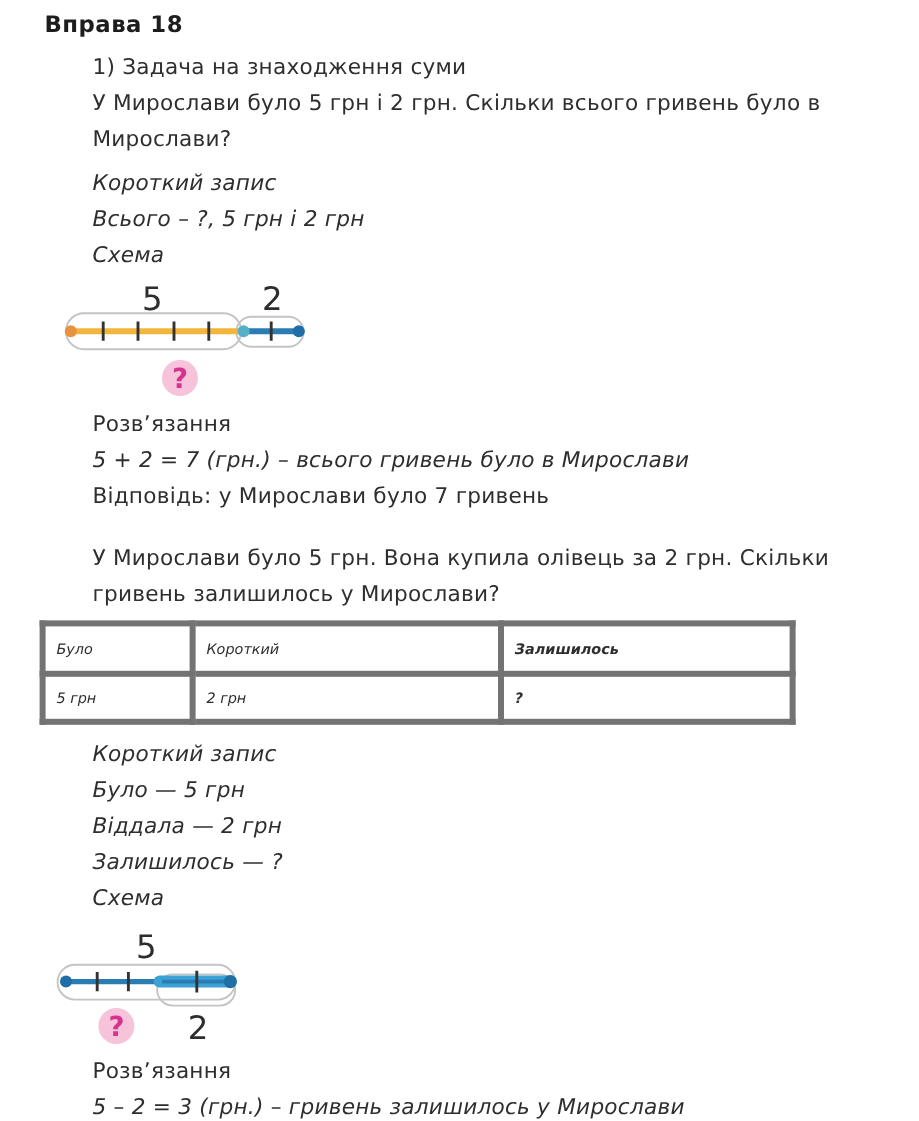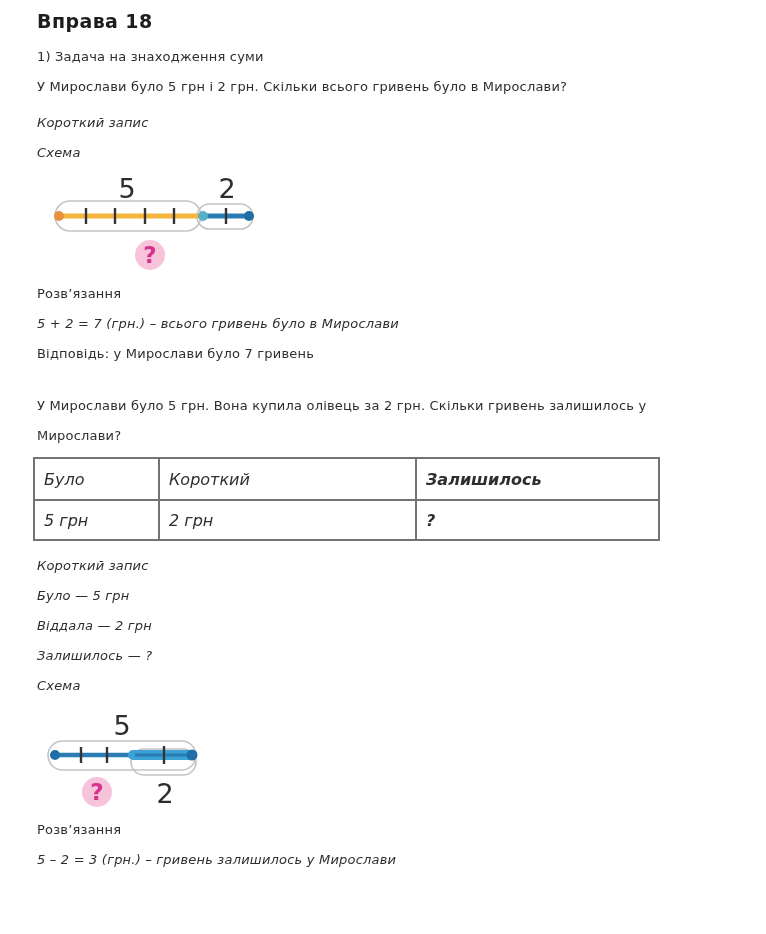--- a/index.html
+++ b/index.html
@@ -12,36 +12,37 @@
     font-family:"DejaVu Sans","Liberation Sans",sans-serif;
     color:#2e2e2e;
     overflow:hidden;
   }
   .title {
     font-size:19px; font-weight:bold; color:#1d1d1d;
     letter-spacing:0.4px;
     margin:2px 0 10px 0;
   }
   .line {
-    font-size:13px; line-height:30px;
+    font-size:18px; line-height:30px;
     letter-spacing:0.2px;
     max-width:700px;
+    margin-left:40px;
   }
   .line.script { font-style:italic; }
   .gap { height:22px; }
   .sgap { height:6px; }
   .diagram { display:block; margin:4px 0 2px 0; }
   table.data {
     border-collapse:collapse;
     margin:6px 0 10px -4px;
     table-layout:fixed;
   }
   table.data td {
-    border:2px solid #737373;
-    font-size:16px; font-style:italic;
+    border:5px solid #737373;
+    font-size:12px; font-style:italic;
     padding-left:9px;
     vertical-align:middle;
     background:#ffffff;
   }
   table.data tr.hdr td { height:42px; }
   table.data tr.row td { height:40px; }
   .c1 { width:125px; } .c2 { width:257px; } .c3 { width:243px;font-weight:bold; }
   .digit { font-size:27px; fill:#2d2d2d; font-family:"DejaVu Sans",sans-serif; }
   .qmark { font-size:23px; font-weight:bold; font-family:"DejaVu Sans",sans-serif; }
 </style>
@@ -49,20 +50,21 @@
 <body>
 
 <div class="page">
 
   <div class="title">Вправа 18</div>
 
   <div class="line">1) Задача на знаходження суми</div>
   <div class="line">У Мирослави було 5 грн і 2 грн. Скільки всього гривень було в Мирослави?</div>
   <div class="sgap"></div>
   <div class="line script">Короткий запис</div>
+  <div class="line script">Всього – ?, 5 грн і 2 грн</div>
   <div class="line script">Схема</div>
 
   <svg class="diagram" width="240" height="105" viewBox="0 0 240 105">
     <text class="digit" x="90" y="26" text-anchor="middle">5</text>
     <text class="digit" x="190" y="26" text-anchor="middle">2</text>
 
     <rect x="18" y="29" width="146" height="30" rx="15" fill="none" stroke-width="1.6" stroke="#c4c4c4"></rect>
     <rect x="160" y="32" width="56" height="25" rx="12.5" fill="none" stroke-width="1.6" stroke="#c4c4c4"></rect>
 
     <line x1="22" y1="44" x2="166" y2="44" stroke-width="5" stroke="#f2b63c"></line>

